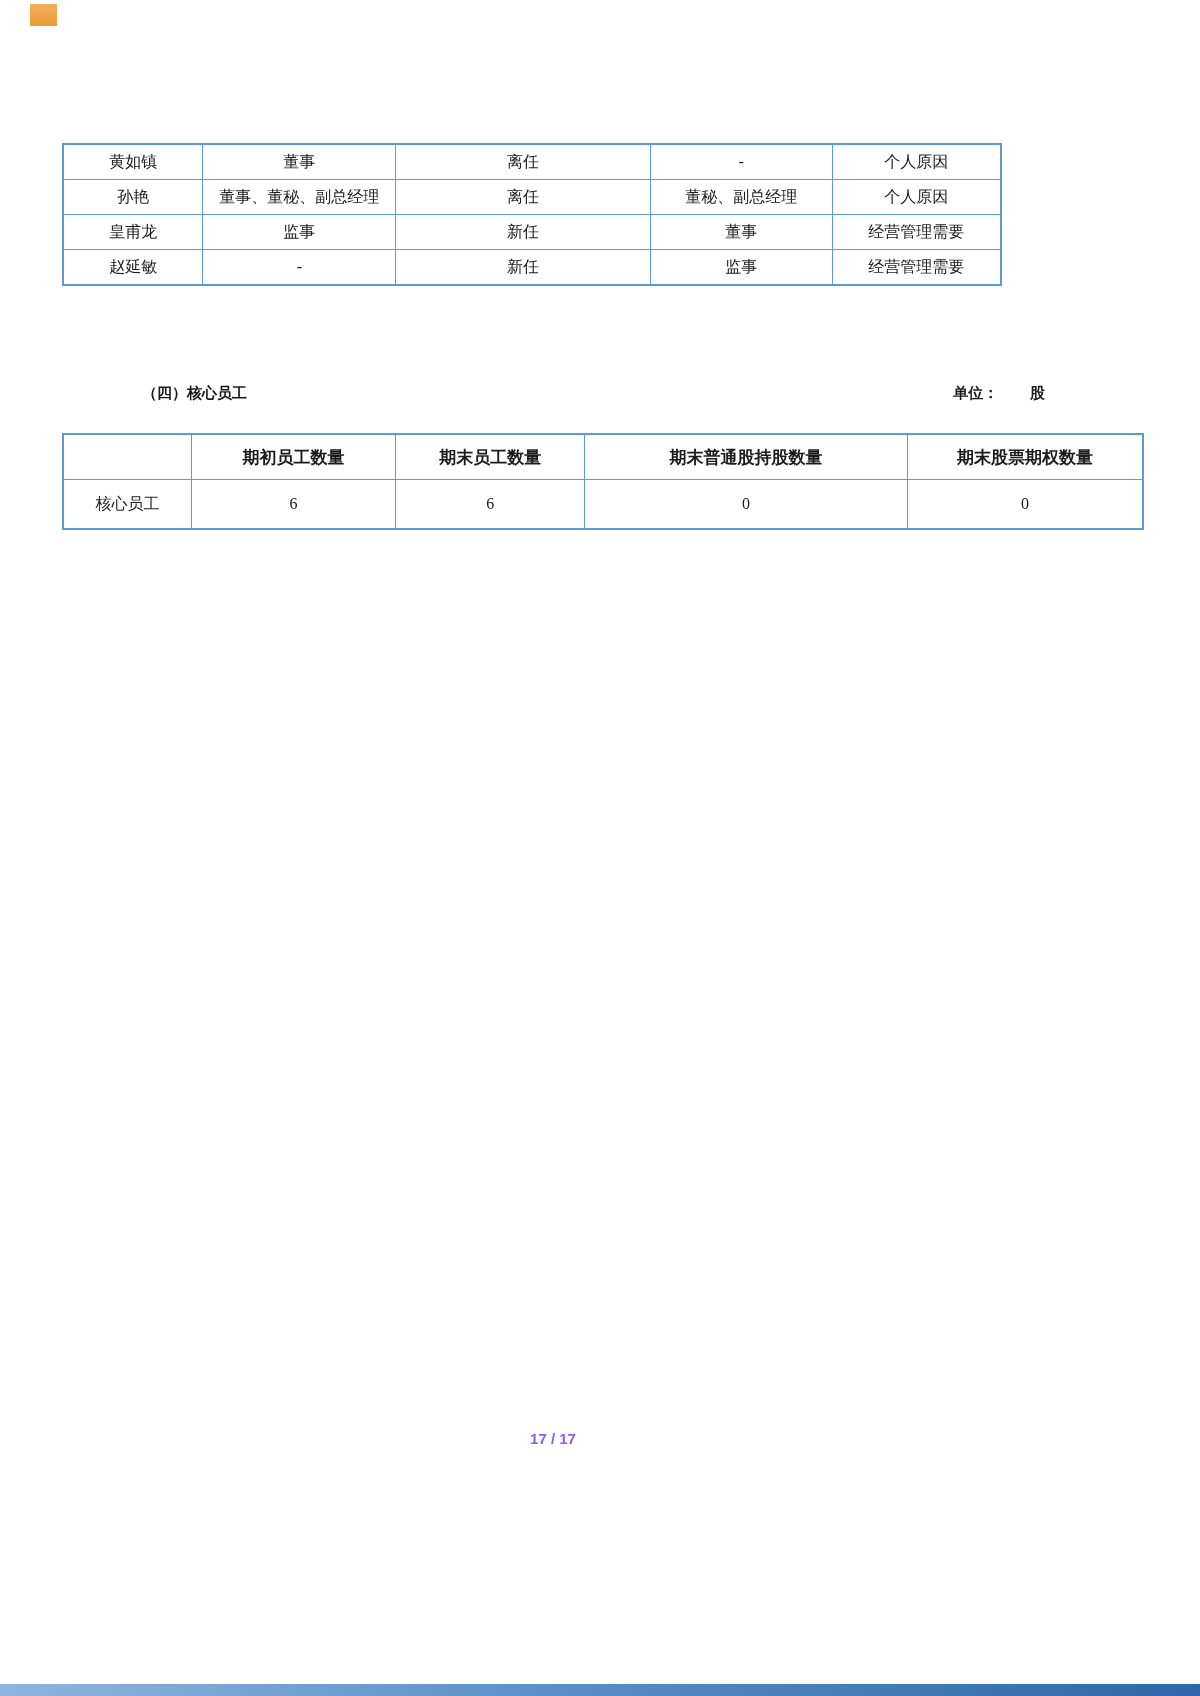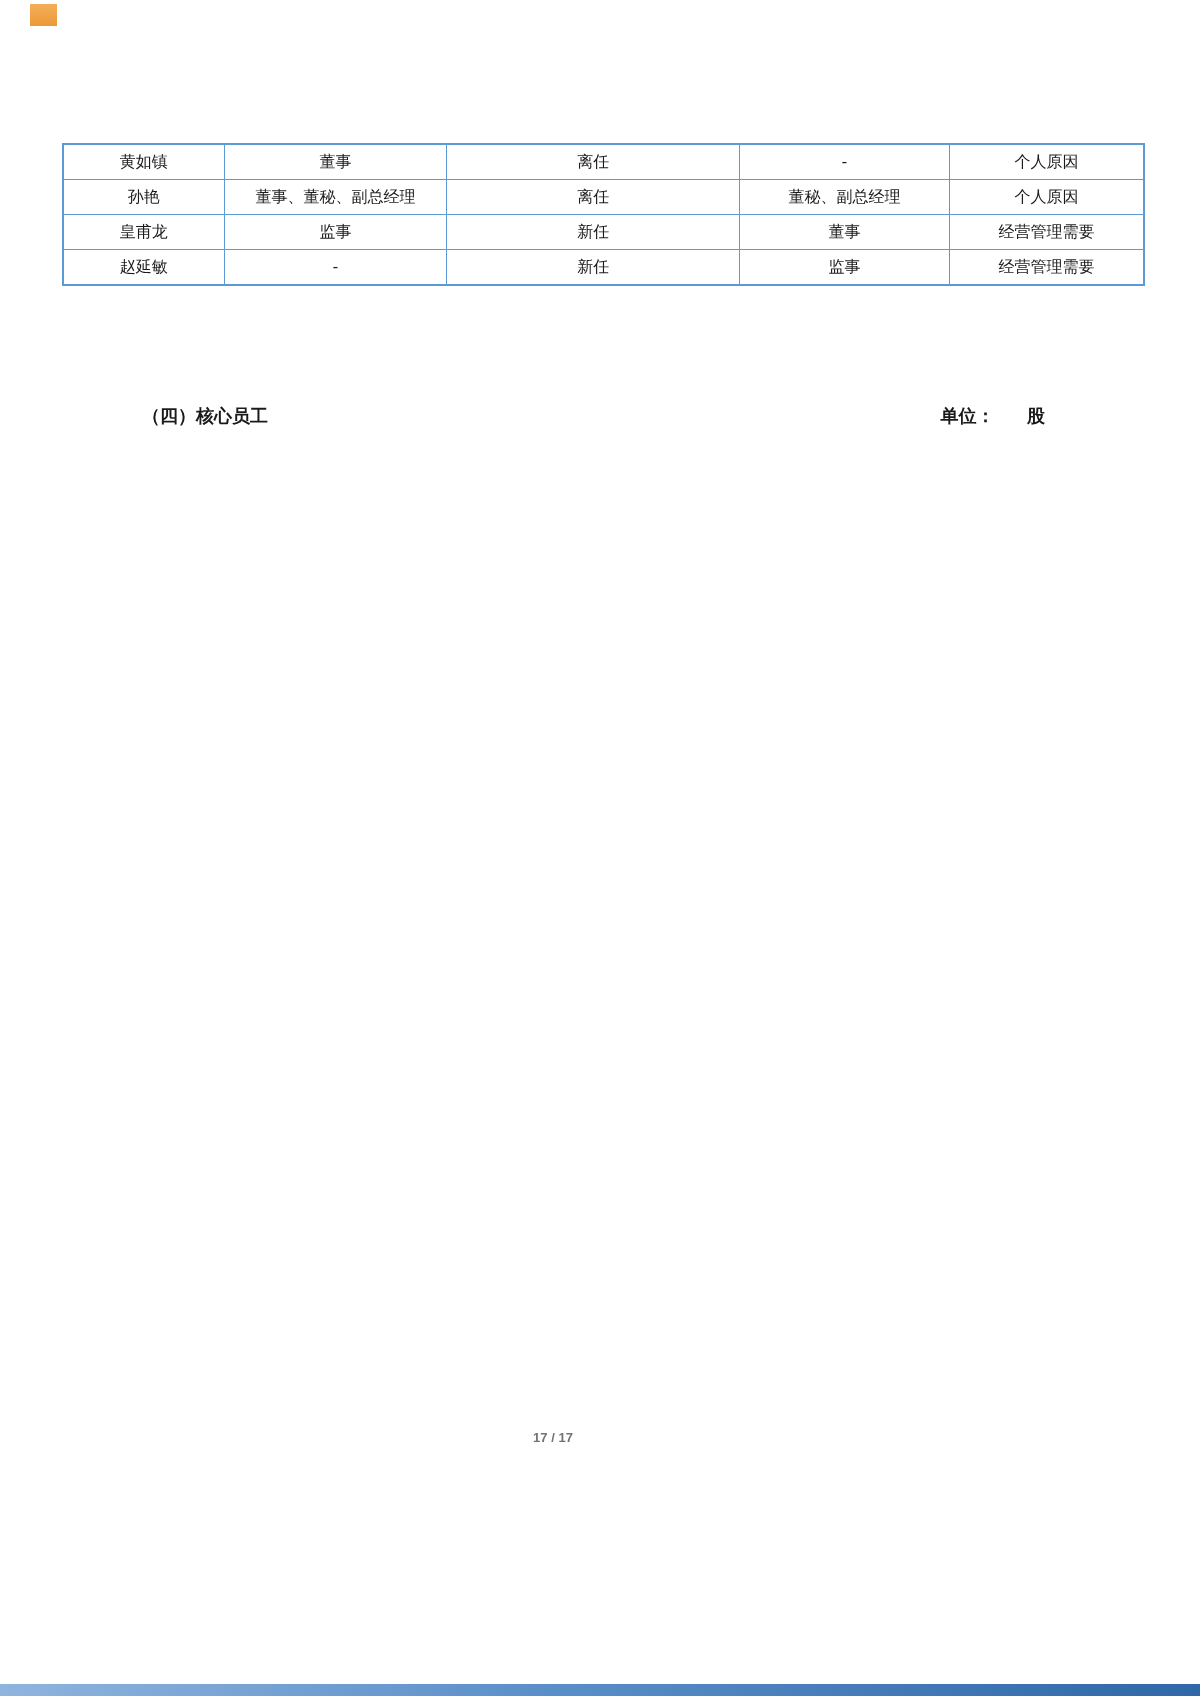--- a/index.html
+++ b/index.html
@@ -40,51 +40,51 @@
     vertical-align: middle;
     padding: 2px 4px;
     font-weight: normal;
     overflow: hidden;
     white-space: nowrap;
   }
   table.doc-table { border: 2px solid #5b9bd5; }
 
   #change-table {
     left: 62px; top: 143px;
-    width: 1083px;
+    width: 940px;
     border-radius: 7px;
   }
   #change-table td { height: 30px; }
 
   .section-line {
     position: absolute;
-    left: 62px; top: 404px;
+    left: 62px; top: 384px;
     width: 1083px; height: 24px;
-    font-size: 18px;
+    font-size: 15px;
     font-weight: bold;
   }
   .section-title { position: absolute; left: 80px; top: 0; }
   .unit-wrap { position: absolute; right: 100px; top: 0; margin-left: 28px; }
   .unit-value { display: inline-block; margin-left: 28px; }
 
   #core-table {
     left: 62px; top: 433px;
     width: 1082px;
   }
   #core-table th { height: 40px; font-weight: bold; font-size: 17px; }
   #core-table td.data-row { height: 44px; }
 
   .page-number {
     position: absolute;
     left: 553px; top: 1430px;
     transform: translateX(-50%);
     font-family: "Liberation Sans", "DejaVu Sans", sans-serif;
-    font-size: 13px;
+    font-size: 15px;
     font-weight: bold;
-    color: #737373;
+    color: #8b5cf6;
     white-space: nowrap;
   }
 </style>
 </head>
 <body>
 
 <div class="page">
 
   <div class="decor-topleft"></div>
 
@@ -129,18 +129,43 @@
   </table>
 
   <div class="section-line">
     <span class="section-title">（四）核心员工</span>
     <span class="unit-wrap">
       <span>单位：</span>
       <span class="unit-value">股</span>
     </span>
   </div>
 
+  <table class="doc-table" id="core-table">
+    <colgroup>
+      <col style="width:11.9%">
+        <col style="width:18.9%">
+        <col style="width:17.5%">
+        <col style="width:29.9%">
+        <col style="width:21.8%">
+    </colgroup>
+    <tbody>
+      <tr>
+        <th></th>
+        <th>期初员工数量</th>
+        <th>期末员工数量</th>
+        <th>期末普通股持股数量</th>
+        <th>期末股票期权数量</th>
+      </tr>
+      <tr>
+        <td class="data-row">核心员工</td>
+        <td class="data-row">6</td>
+        <td class="data-row">6</td>
+        <td class="data-row">0</td>
+        <td class="data-row">0</td>
+      </tr>
+    </tbody>
+  </table>
 
   <div class="page-number">17 / 17</div>
 
   <div class="decor-bottombar"></div>
 
 </div>
 
 </body></html>

